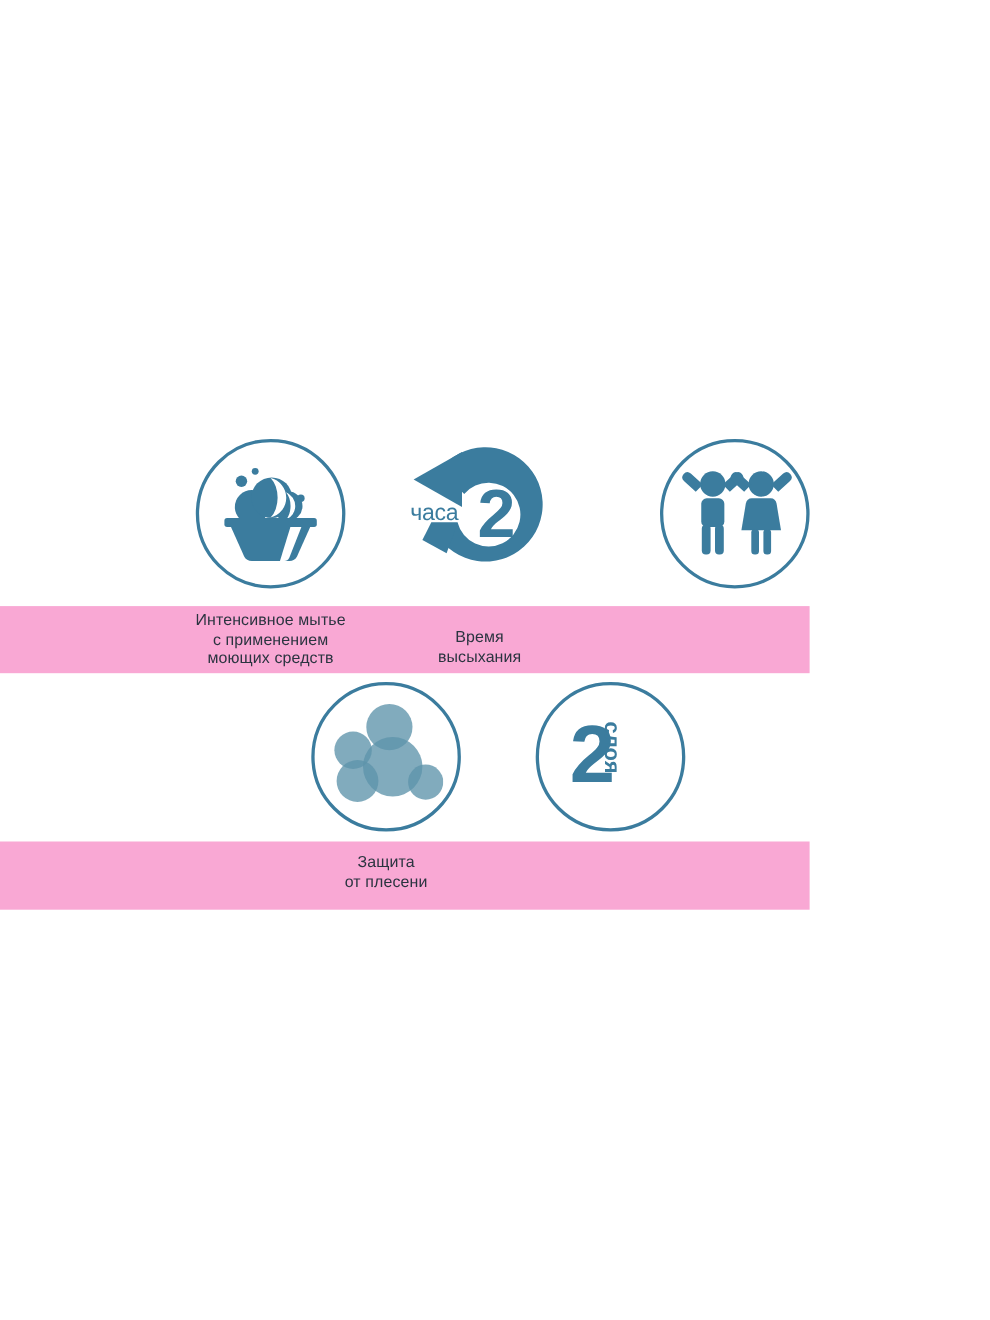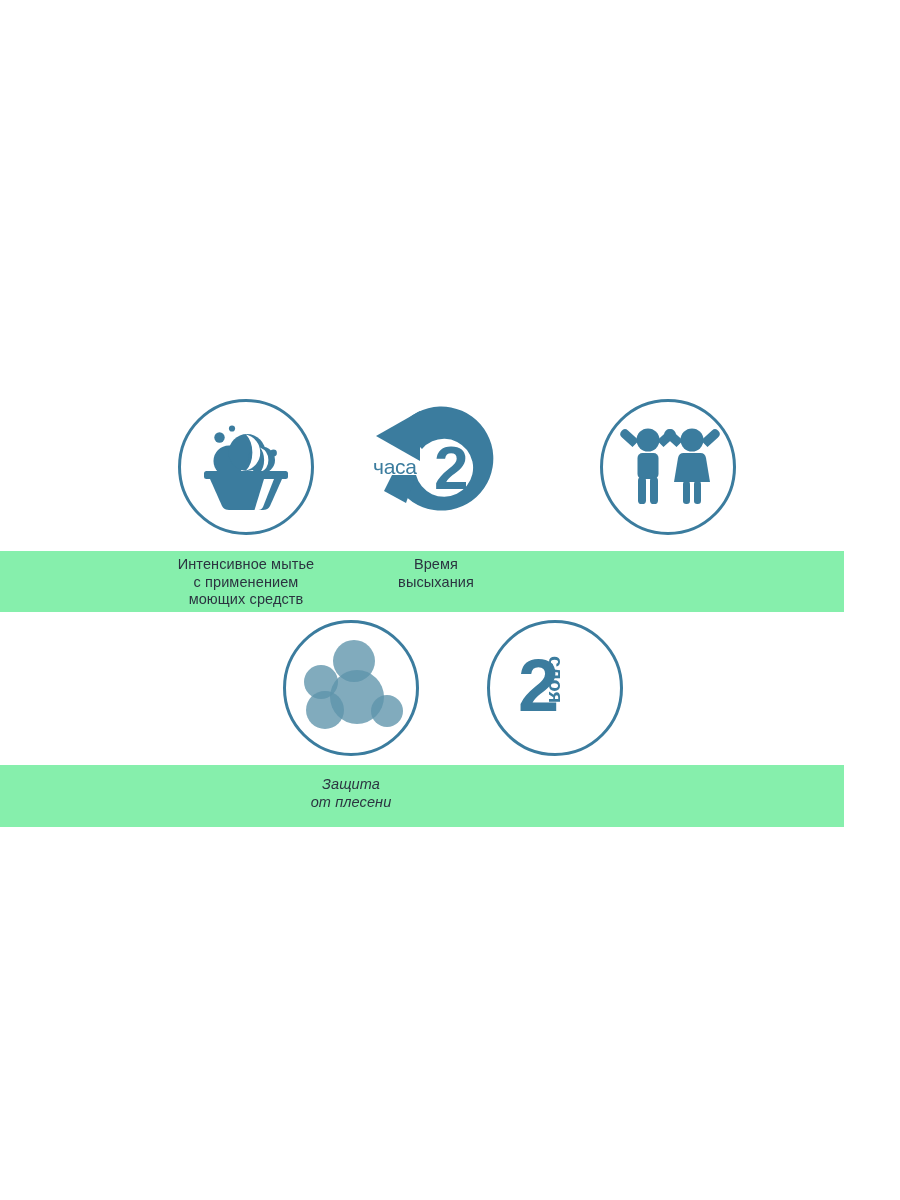--- a/index.html
+++ b/index.html
@@ -61,41 +61,41 @@
   
   .slot-mold   { left: 283px; width: 136px; }
   .slot-layers { left: 487px; width: 136px; }
 
   .ring-136 { width: 136px; height: 136px; }
 
   
   .band {
     position: absolute;
     left: 0;
-    width: 844px;
-    background: #86efac;
+    width: 736px;
+    background: #f9a8d4;
   }
   .band-1 { top: 551px; height: 61px; }
-  .band-2 { top: 765px; height: 62px; font-style: italic; }
+  .band-2 { top: 765px; height: 62px; }
 
   .label {
     position: absolute;
     color: #2b3440;
     font-size: 14.5px;
     line-height: 17.5px;
     font-weight: 400;
     text-align: center;
     letter-spacing: 0.1px;
     white-space: pre-line;
   }
   .band-1 .label { top: 5px; }
   .band-2 .label { top: 11px; }
 
   .lbl-wash   { left: 131px; width: 230px; }
-  .lbl-dry    { left: 356px; width: 160px; }
+  .lbl-dry    { left: 356px; width: 160px; margin-top: 16px; }
   .lbl-kids   { left: 556px; width: 226px; top: 2px !important; }
   .lbl-mold   { left: 265px; width: 172px; }
   .lbl-layers { left: 446px; width: 236px; }
 
   
   .basin-svg { position: absolute; left: 50%; top: 50%; transform: translate(-50%,-50%); }
 
   
   .dry-wrap {
     position: relative;

